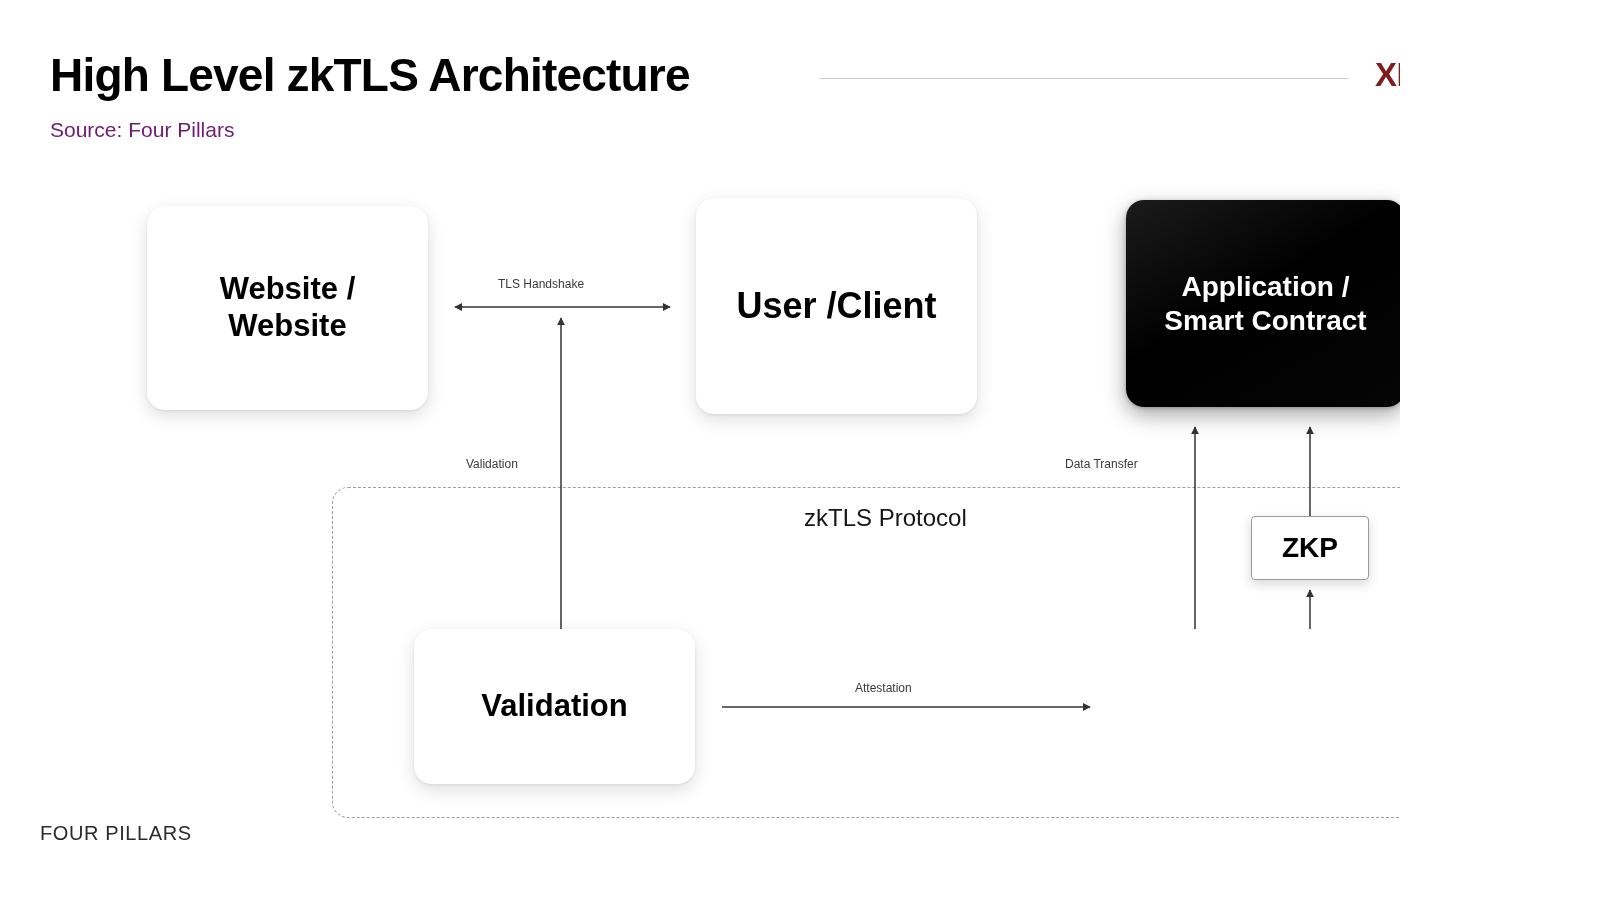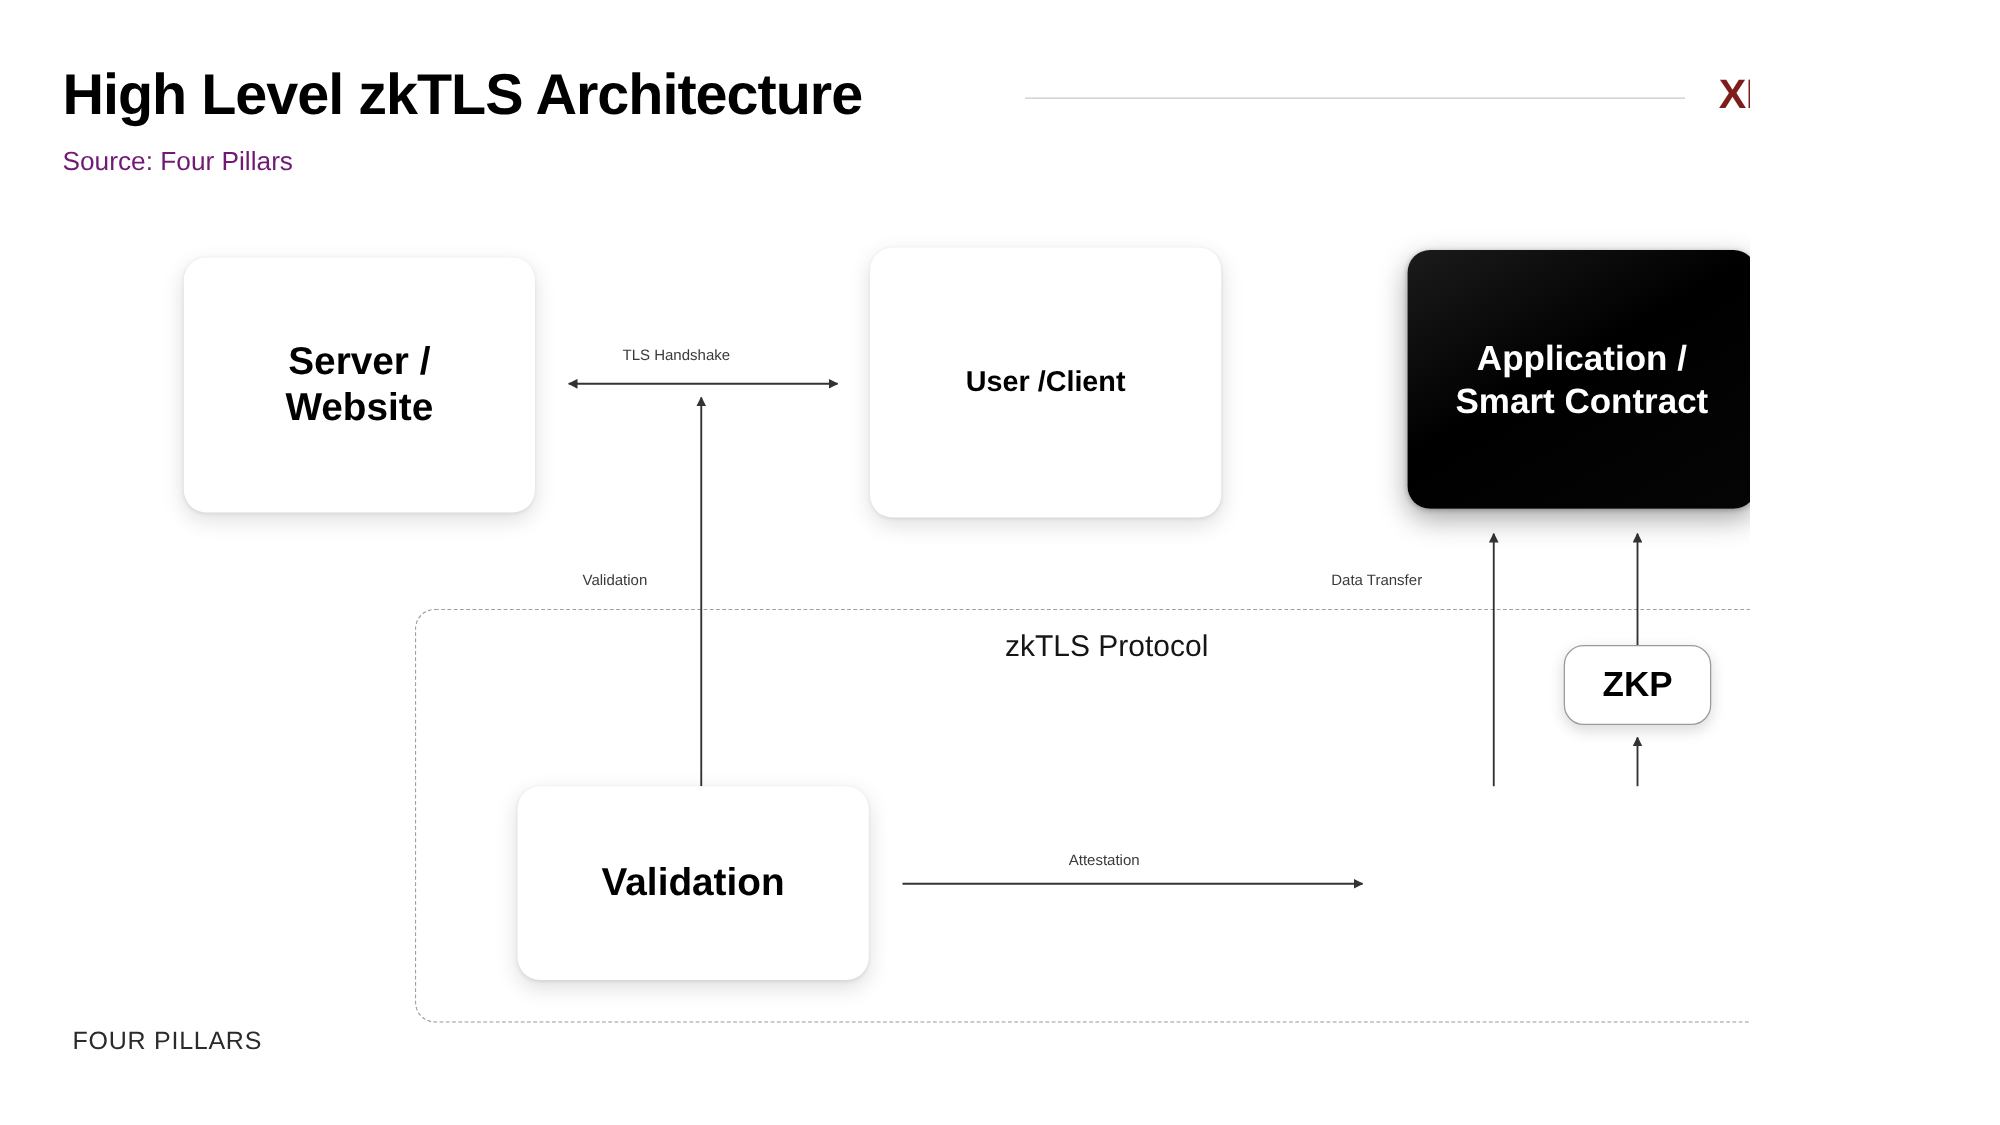--- a/index.html
+++ b/index.html
@@ -65,21 +65,21 @@
     line-height: 1;
   }
   #brand-flame {
     margin-left: 2px;
     margin-top: -3px;
   }
 
   
   #footer-brand {
     position: absolute;
-    left: 58px;
+    left: 40px;
     top: 822px;
     font-size: 20px;
     letter-spacing: 0.6px;
     color: #2b2b2b;
     white-space: nowrap;
     text-align: center;
   }
 
   
   .card {
@@ -97,26 +97,26 @@
     line-height: 1.18;
     z-index: 5;
   }
   .card.dark {
     background: linear-gradient(150deg, #1b1b1b 0%, #000000 45%, #050505 100%);
     color: #ffffff;
     box-shadow: 0 8px 22px rgba(0,0,0,0.35), 0 1px 4px rgba(0,0,0,0.25);
   }
   .card.outlined {
     border: 1.4px solid #9a9a9a;
-    border-radius: 16px;
+    border-radius: 4px;
     box-shadow: 0 4px 12px rgba(0,0,0,0.16);
   }
 
   #card-server   { left: 147px;  top: 206px; width: 281px; height: 204px; font-size: 31px; }
-  #card-client   { left: 696px;  top: 198px; width: 281px; height: 216px; font-size: 23px; }
+  #card-client   { left: 696px;  top: 198px; width: 281px; height: 216px; font-size: 36px; }
   #card-app      { left: 1112px; top: 200px; width: 279px; height: 207px; font-size: 28px; margin-left: 14px; }
   #card-zkp      { left: 1251px; top: 516px; width: 118px; height: 64px;  font-size: 28px; }
   #card-validation { left: 414px;  top: 629px; width: 281px; height: 155px; font-size: 31px; }
   #card-signed   { left: 1111px; top: 629px; width: 281px; height: 155px; font-size: 31px; }
 
   
   #protocol-box {
     position: absolute;
     left: 332px;
     top: 487px;
@@ -217,21 +217,21 @@
     </g>
   </svg>
 
   <div class="edge-label" id="label-tls">TLS Handshake</div>
   <div class="edge-label" id="label-validation">Validation</div>
   <div class="edge-label" id="label-transfer">Data Transfer</div>
   <div class="edge-label" id="label-attestation">Attestation</div>
 
   <div class="card" id="card-server">
     <div>
-      <span>Server /</span><br>
+      <span>Website /</span><br>
       <span>Website</span>
     </div>
   </div>
 
   <div class="card" id="card-client">
     <div>User /Client</div>
   </div>
 
   <div class="card dark" id="card-app">
     <div>

